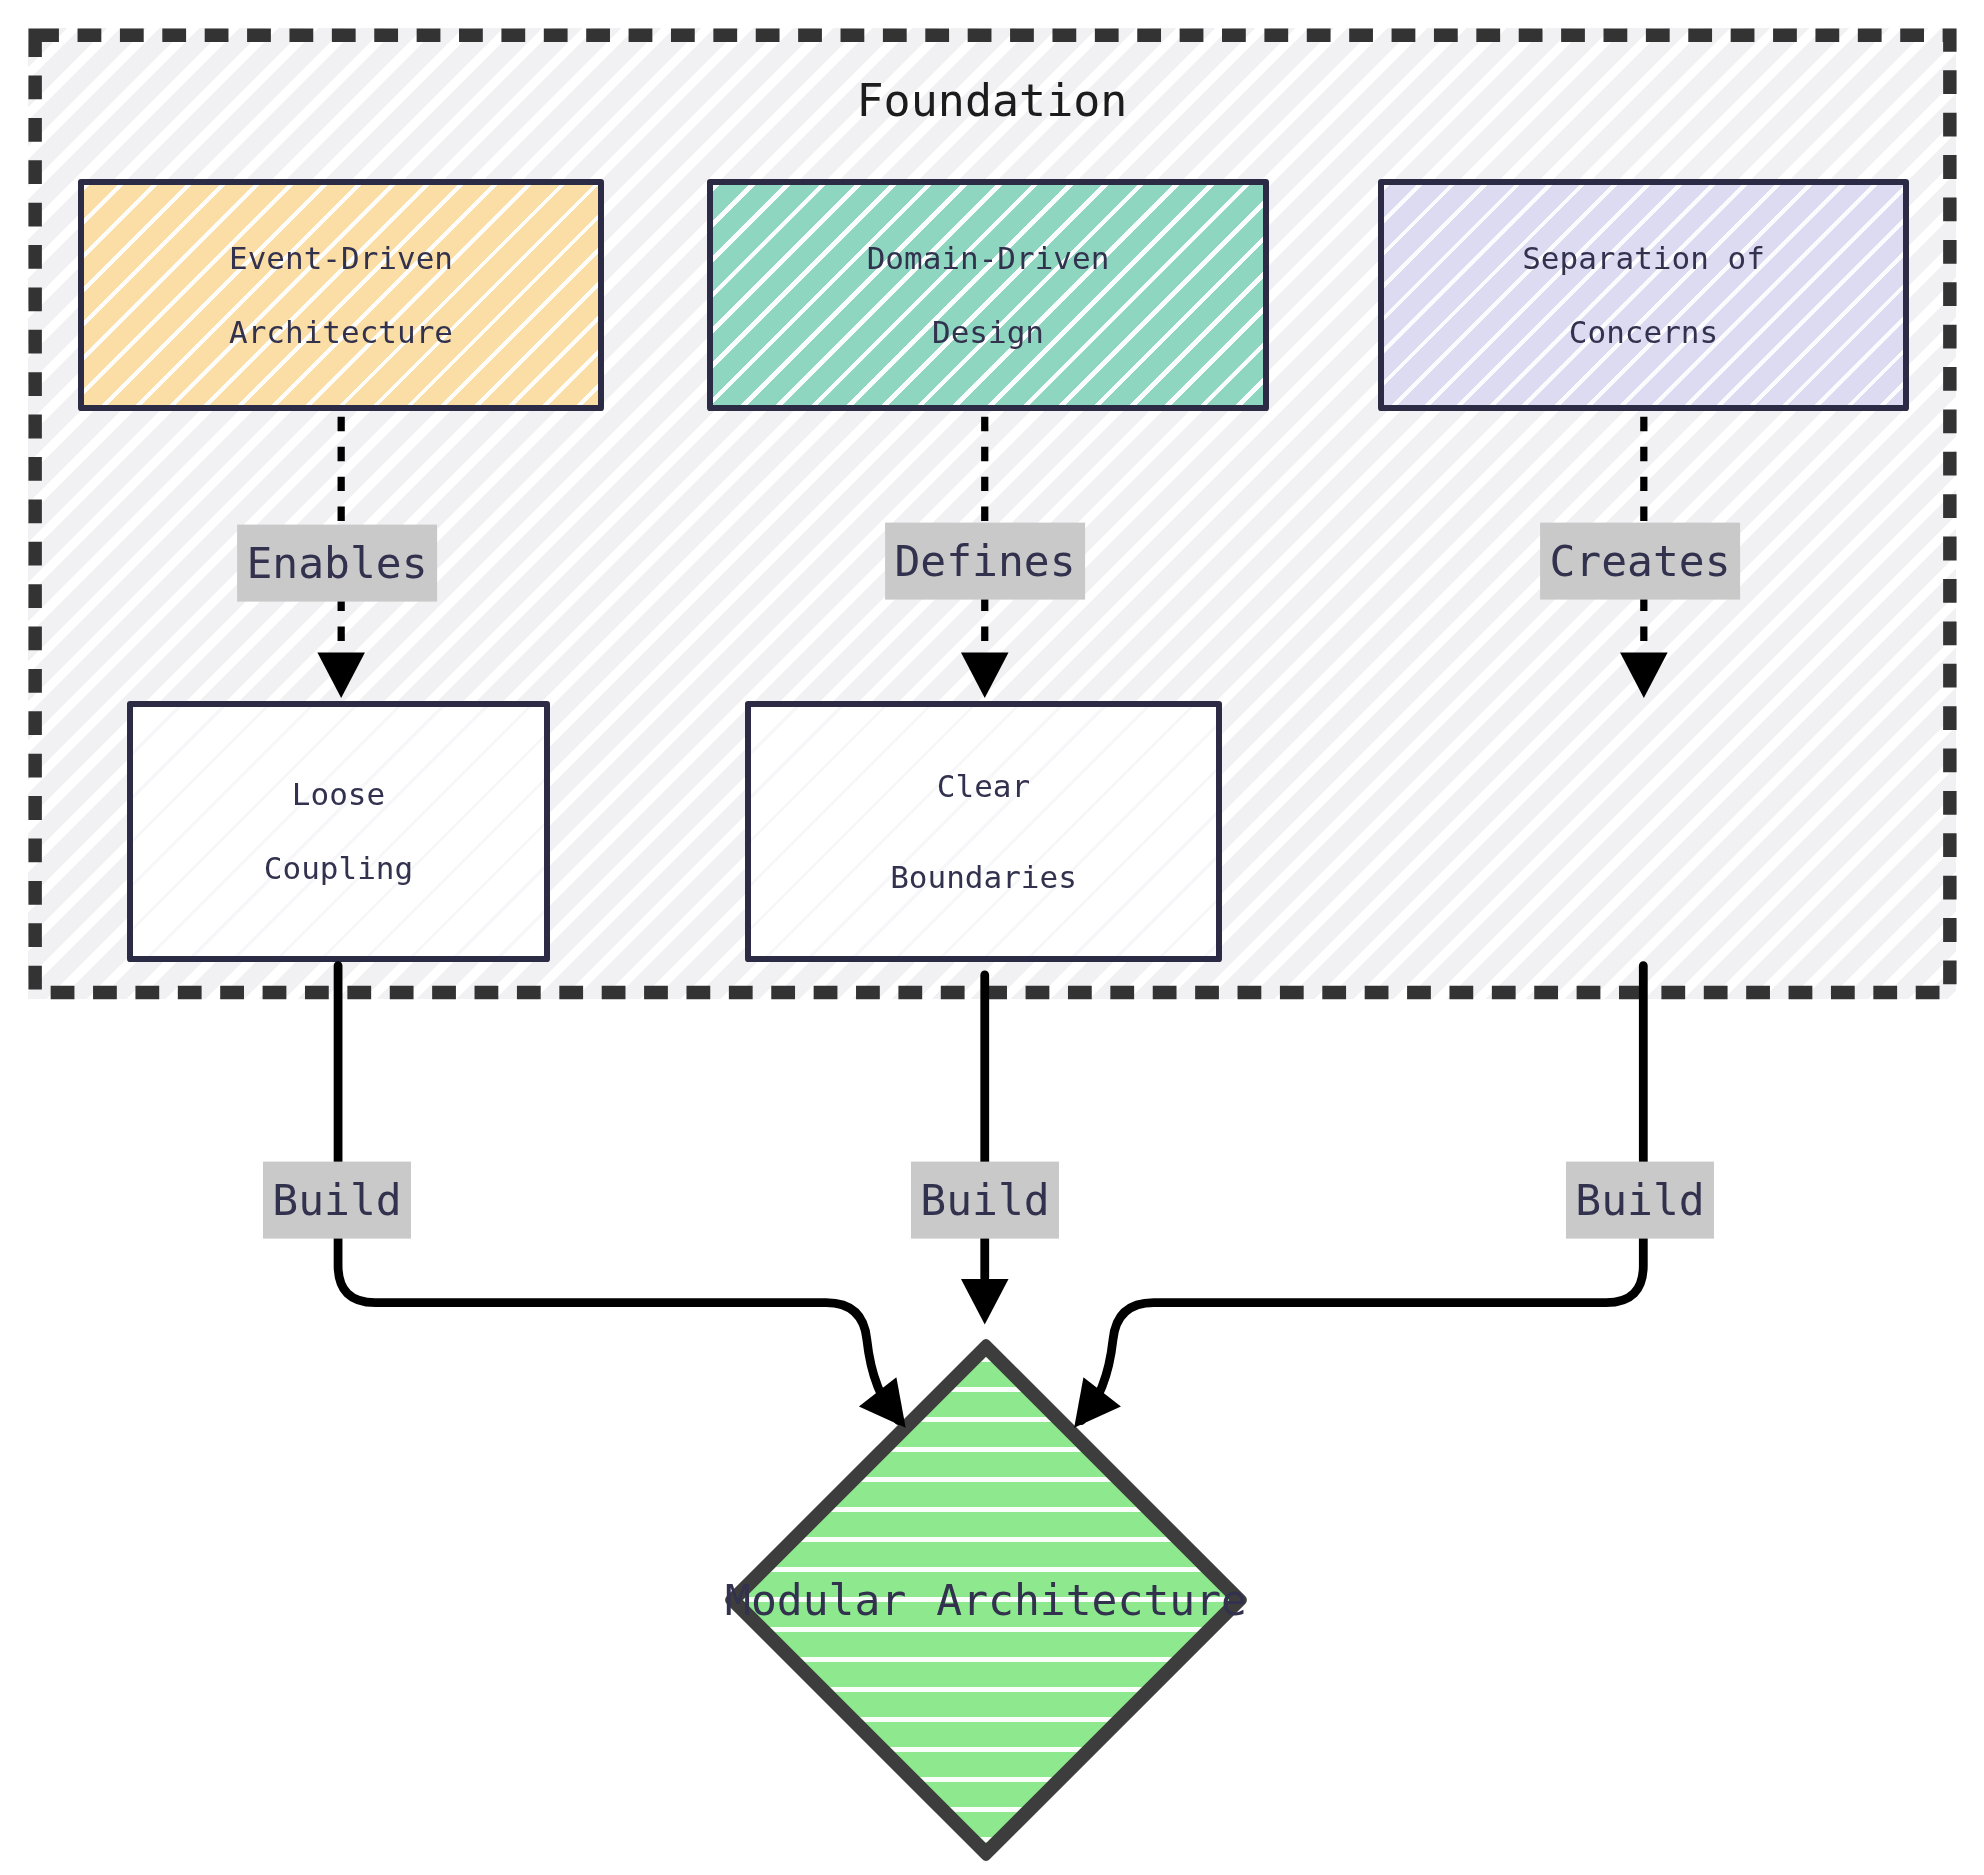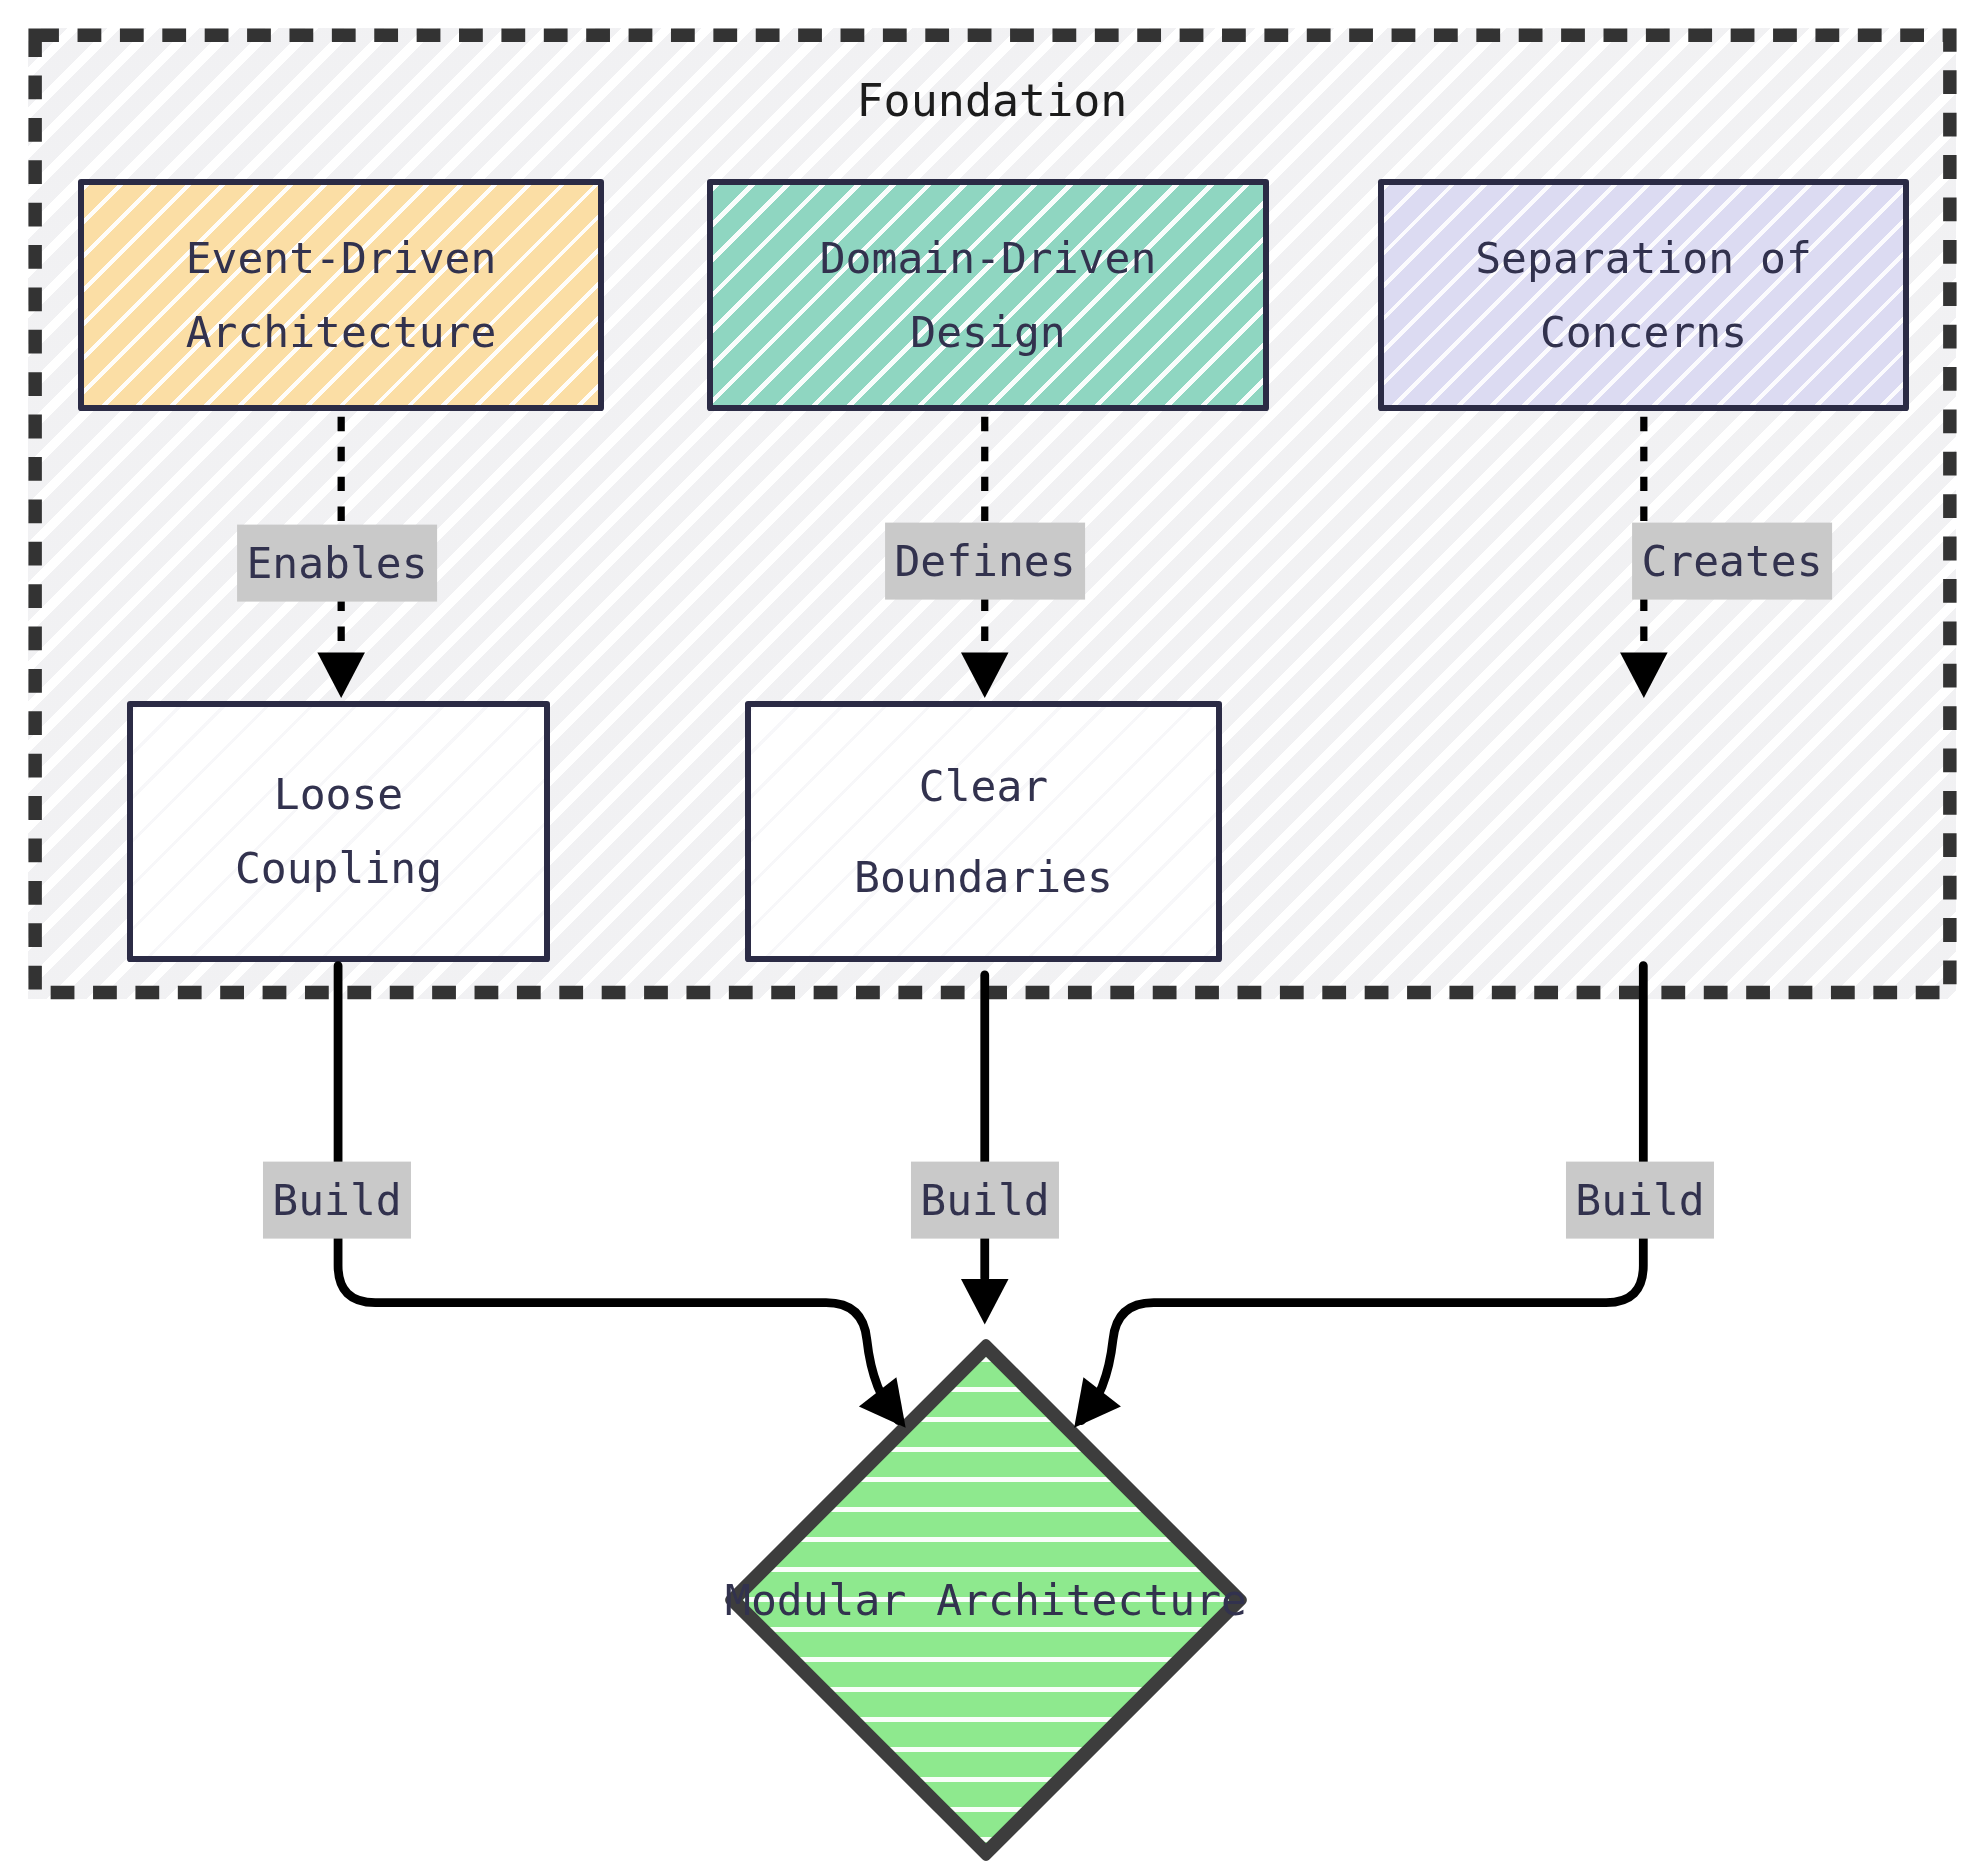--- a/index.html
+++ b/index.html
@@ -18,21 +18,21 @@
   }
   .title{
     position:absolute;left:992px;top:72px;transform:translateX(-50%);
     font-size:45px;line-height:57px;white-space:nowrap;color:#1c1c1c;
   }
   
   .node{
     position:absolute;box-sizing:border-box;
     border:6.7px solid #2b2b45;border-radius:3.1px;
     display:flex;flex-direction:column;align-items:center;justify-content:center;
-    gap:31px;font-size:43px;line-height:43px;text-align:center;
+    gap:31px;font-size:31px;line-height:43px;text-align:center;
     color:#32324e;
   }
   .hatch-orange{
     background-image:repeating-linear-gradient(135deg,
       rgba(255,255,255,0.95) 0px,rgba(255,255,255,0.95) 4.1px,
       transparent 4.1px,transparent 24px);
   }
   .hatch-teal{
     background-image:repeating-linear-gradient(135deg,
       rgba(255,255,255,0.95) 0px,rgba(255,255,255,0.95) 4.7px,
@@ -71,21 +71,21 @@
     font-size:43px;line-height:43px;text-align:center;color:#32324e;white-space:nowrap;
   }
   
   .edge-label{
     position:absolute;transform:translate(-50%,-50%);
     background:#c9c9c9;color:#32324e;
     font-size:43px;line-height:50px;padding:13.4px 9.3px;white-space:nowrap;
   }
   .lbl-enables{left:337px;top:563px;}
   .lbl-defines{left:985px;top:561px;}
-  .lbl-creates{left:1732px;top:561px;}
+  .lbl-creates{left:1640px;top:561px;}
   .lbl-build-left{left:337px;top:1200px;}
   .lbl-build-mid{left:985px;top:1200px;}
   .lbl-build-right{left:1640px;top:1200px;}
   
   svg.edges{position:absolute;left:0;top:0;width:1985px;height:1876px;pointer-events:none;}
 </style>
 </head>
 <body>
 
 <div class="canvas">

